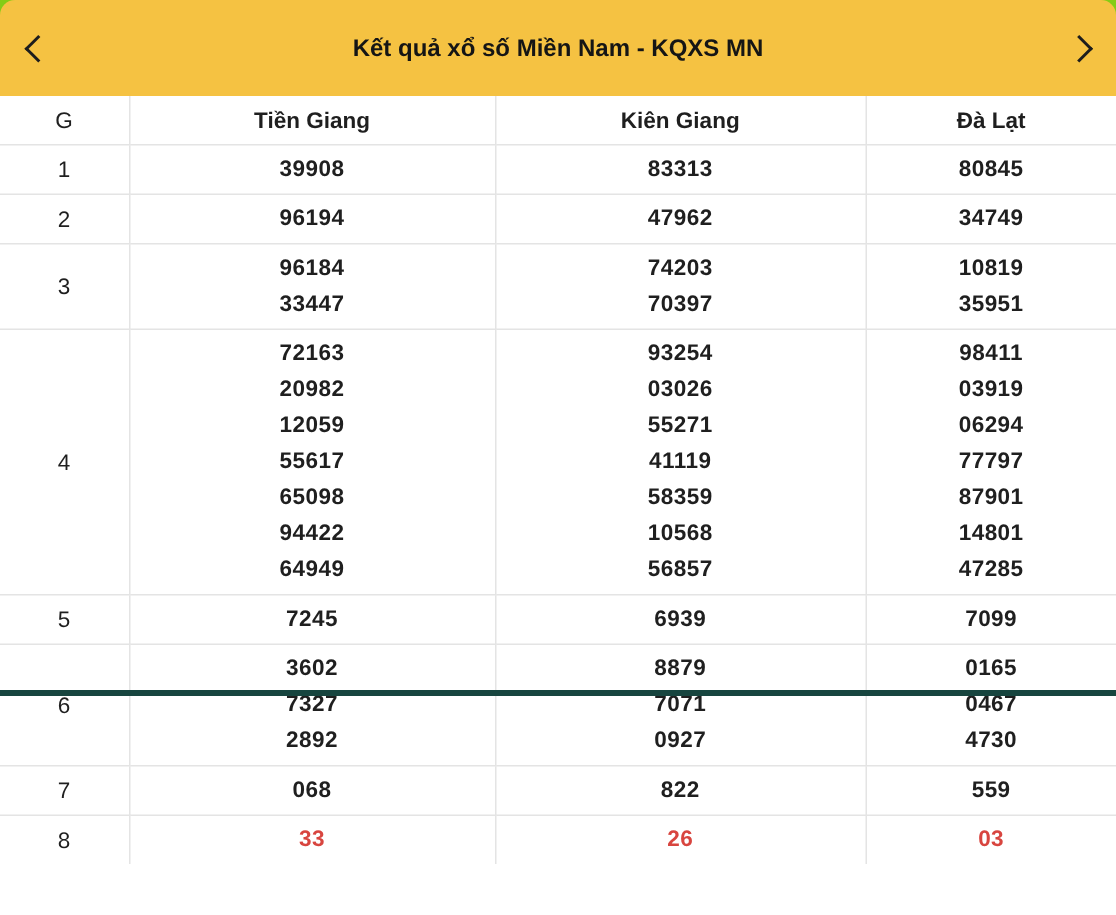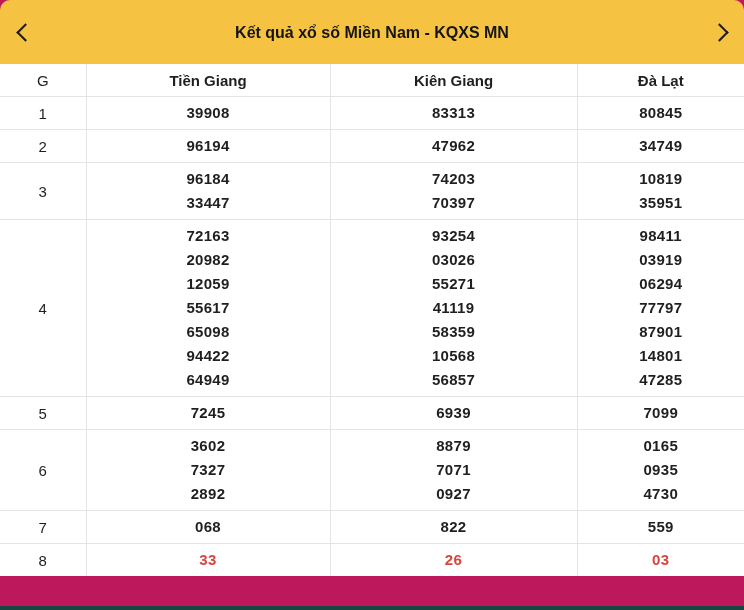--- a/index.html
+++ b/index.html
@@ -2,21 +2,21 @@
 <html><head>
 <meta charset="utf-8">
 <style>
   html, body { margin: 0; padding: 0; }
   body {
     width: 744px; height: 610px; overflow: hidden;
     font-family: "Liberation Sans", sans-serif;
     background: #ffffff;
     position: relative;
   }
-  .page { width: 744px; height: 610px; position: relative; background: #be185d; }
+  .page { width: 744px; height: 464px; position: relative; background: #84cc16; }
 
   
   .card-header {
     height: 64px; background: #f5c242;
     border-radius: 10px 10px 0 0;
     position: relative;
     display: flex; align-items: center; justify-content: center;
   }
   .titles { text-align: center; }
   .page-title {
@@ -211,21 +211,21 @@
             <div class="num">7327</div>
             <div class="num">2892</div>
           </td>
           <td class="prize-cell">
             <div class="num">8879</div>
             <div class="num">7071</div>
             <div class="num">0927</div>
           </td>
           <td class="prize-cell">
             <div class="num">0165</div>
-            <div class="num">0935</div>
+            <div class="num">0467</div>
             <div class="num">4730</div>
           </td>
         </tr>
         <tr>
           <td class="g-cell">7</td>
           <td class="prize-cell">
             <div class="num">068</div>
           </td>
           <td class="prize-cell">
             <div class="num">822</div>

